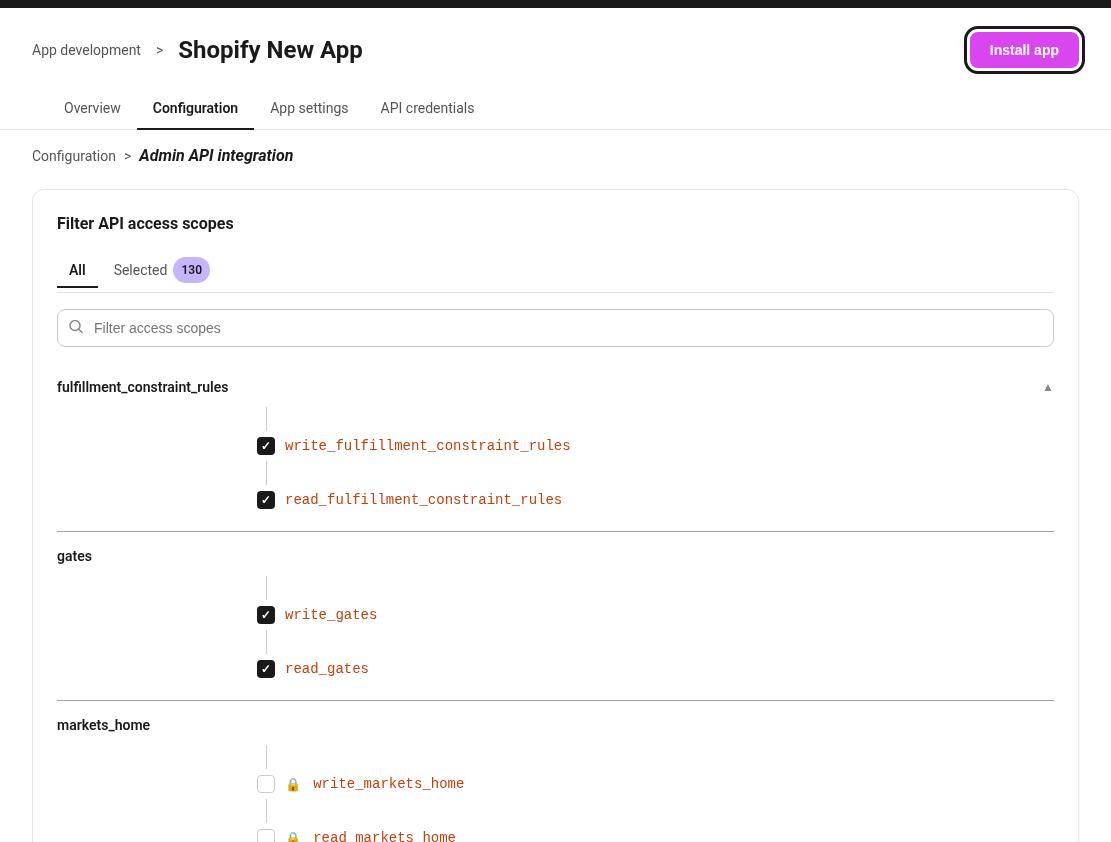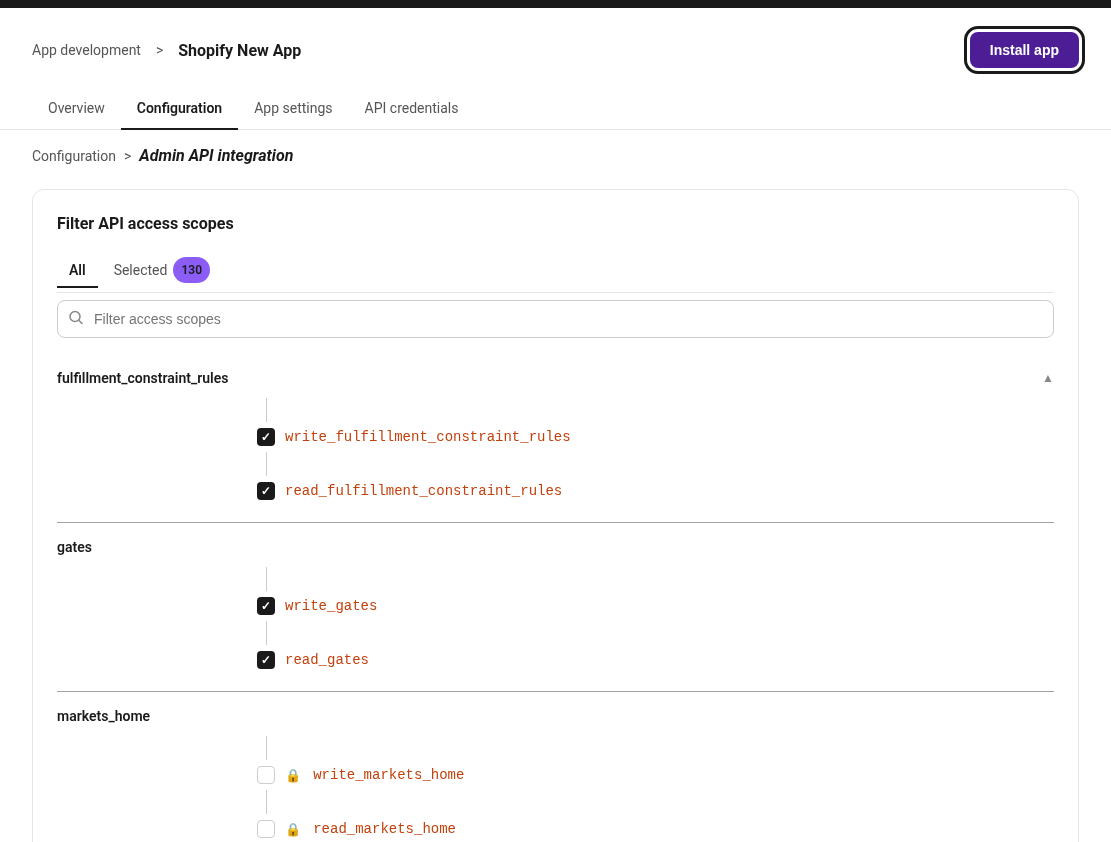--- a/index.html
+++ b/index.html
@@ -35,40 +35,40 @@
       color: #555;
       font-size: 14px;
       cursor: pointer;
       text-decoration: none;
     }
     .breadcrumb-separator {
       color: #555;
       font-size: 14px;
     }
     .breadcrumb-current {
-      font-size: 16px;
+      font-size: 24px;
       font-weight: 700;
       color: #1a1a1a;
     }
     .install-app-btn {
-      background: #4c1d95;
+      background: #d946ef;
       color: #fff;
       border: none;
       border-radius: 8px;
       padding: 10px 20px;
       font-size: 14px;
       font-weight: 600;
       cursor: pointer;
       outline: 3px solid #1a1a1a;
       outline-offset: 3px;
     }
     .tabs-container {
       display: flex;
       gap: 0;
-      padding: 0 32px;
+      padding: 0 48px;
       margin-top: 20px;
       border-bottom: 1px solid #e5e5e5;
     }
     .tab {
       padding: 12px 16px;
       font-size: 14px;
       color: #555;
       cursor: pointer;
       border-bottom: 2px solid transparent;
       margin-bottom: -1px;
@@ -112,40 +112,40 @@
       font-size: 16px;
       font-weight: 700;
       color: #1a1a1a;
       margin-bottom: 16px;
     }
     .scope-tabs {
       display: flex;
       align-items: center;
       gap: 4px;
       border-bottom: 1px solid #e5e5e5;
-      margin-bottom: 7px;
+      margin-bottom: 16px;
     }
     .scope-tab {
       padding: 8px 12px;
       font-size: 14px;
       color: #555;
       cursor: pointer;
       border-bottom: 2px solid transparent;
       margin-bottom: -1px;
       display: flex;
       align-items: center;
       gap: 6px;
     }
     .scope-tab.active {
       color: #1a1a1a;
       font-weight: 600;
       border-bottom: 2px solid #1a1a1a;
     }
     .badge {
-      background: #8b5cf6;
+      background: #c4b5fd;
       color: #1a1a1a;
       border-radius: 20px;
       padding: 6px 8px;
       font-size: 12px;
       font-weight: 600;
     }
     .search-container {
       position: relative;
       margin-bottom: 16px;
     }

